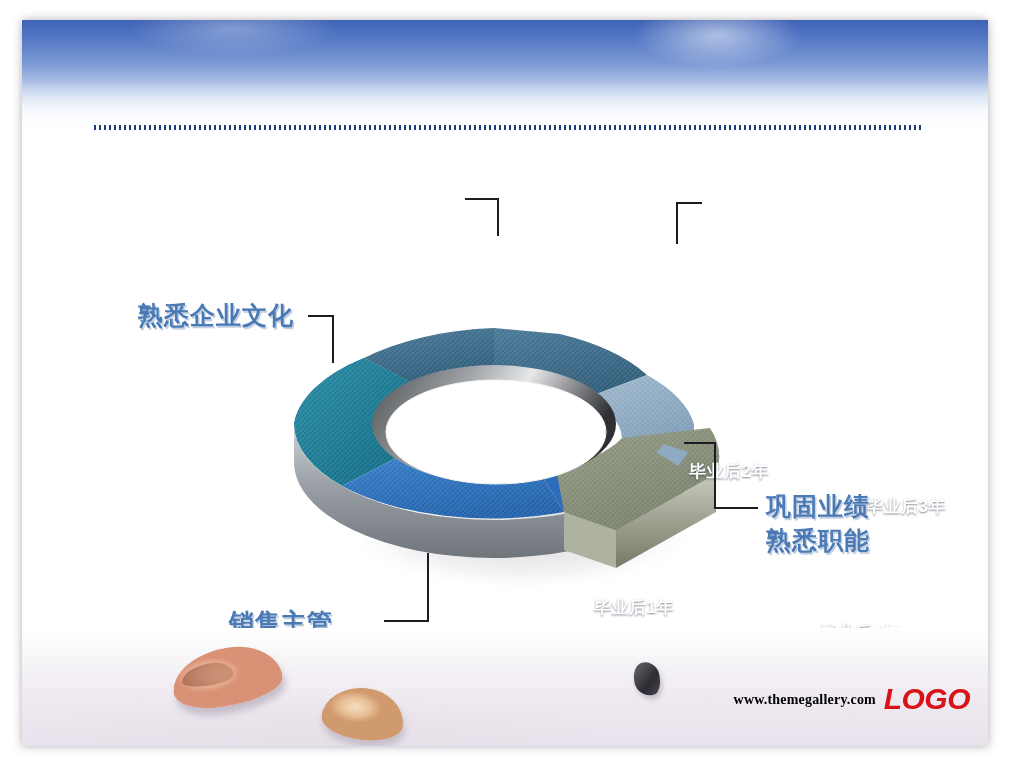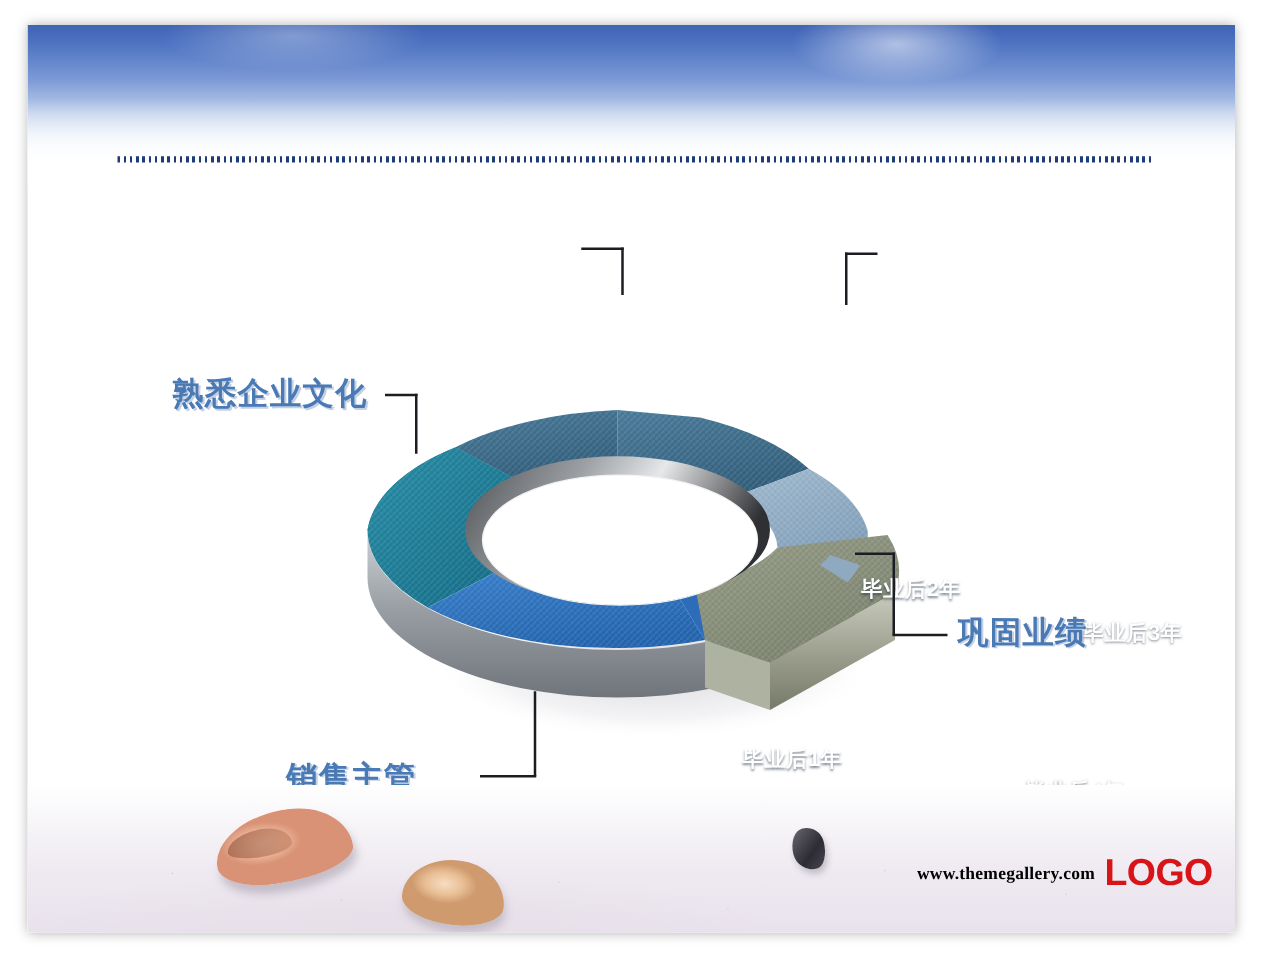--- a/index.html
+++ b/index.html
@@ -95,21 +95,21 @@
 
   
   .footer-url{
     position:absolute;right:112px;bottom:38px;
     font-family:"Liberation Serif","DejaVu Serif",serif;
     font-size:14px;font-weight:700;color:#000000;letter-spacing:.2px;
     white-space:nowrap;
   }
   .footer-logo{
     position:absolute;right:18px;bottom:30px;
-    font-size:30px;font-weight:700;color:#d81418;
+    font-size:30px;font-weight:700;font-style:italic;color:#d81418;
     letter-spacing:-.5px;
   }
 
   
   .chart{position:absolute;left:242px;top:192px;width:480px;height:410px;}
   .chart svg{display:block;}
 
   
   .seg-label{
     position:absolute;color:#ffffff;font-size:17px;font-weight:700;
@@ -286,20 +286,21 @@
     <div class="lead lead-h L5h"></div>
 
 
 
     <div class="callout c-culture">
       <span>熟悉企业文化</span>
     </div>
 
     <div class="callout c-consol">
       <div>巩固业绩</div>
+      <div>熟悉职能</div>
     </div>
 
     <div class="callout c-manager">
       <div>销售主管</div>
     </div>
 
     <div class="sand"></div>
     <div class="sand-grain"></div>
     <div class="shell shell-a"></div>
     <div class="shell shell-b"></div>

